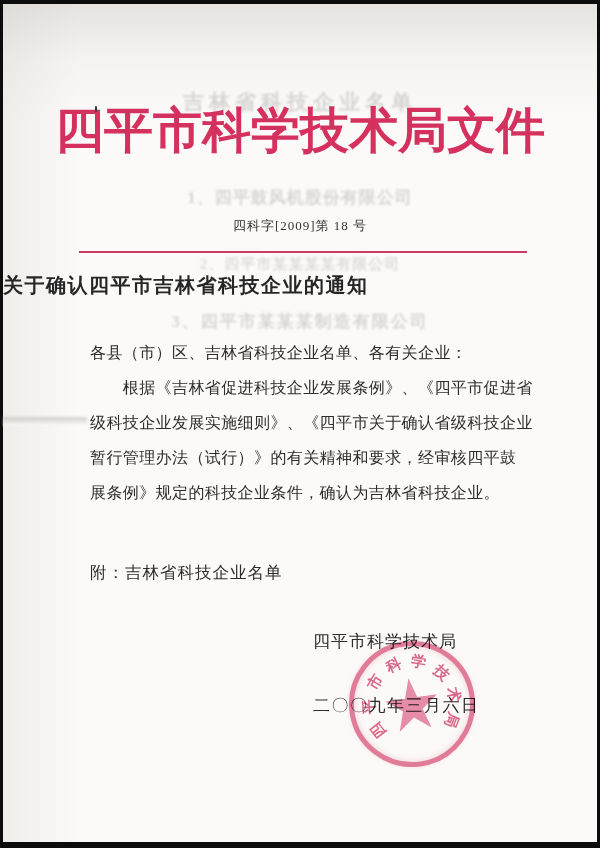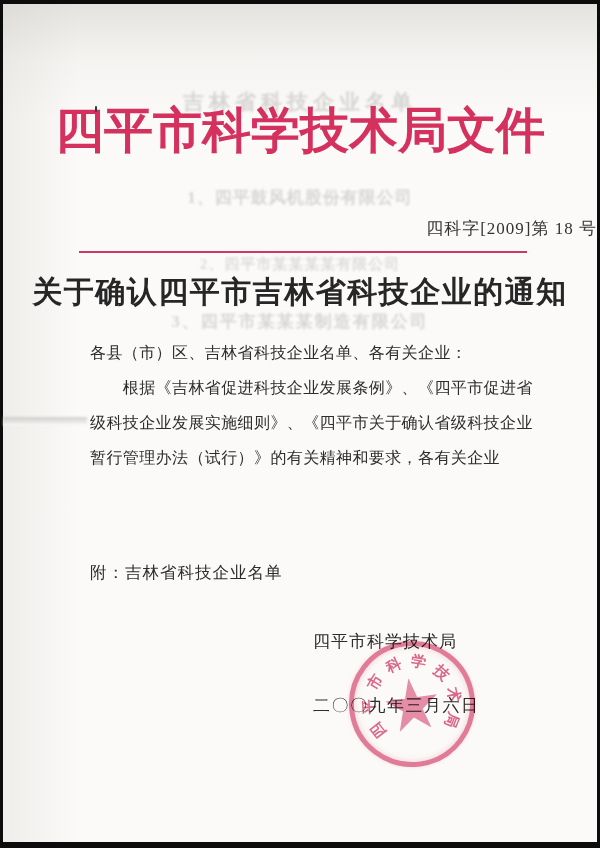--- a/index.html
+++ b/index.html
@@ -43,33 +43,33 @@
     letter-spacing:0px;
     white-space:nowrap;
   }
   .speck {
     position:absolute; top:102px; left:92px;
     width:2px; height:6px; background:#3a3a3a;
     border-radius:1px;
   }
   .doc-number {
     position:absolute; top:213px; left:0; width:100%;
-    text-align:right;
-    font-size:17px; color:#333;
+    text-align:center;
+    font-size:13px; color:#333;
     letter-spacing:1px;
   }
   .red-rule {
     position:absolute; top:247px; left:76px;
     width:448px; height:2px;
     background:#cb3a64;
   }
   .notice-title {
     position:absolute; top:268px; left:0; width:100%;
-    text-align:center;
-    font-size:30px; font-weight:bold;
+    text-align:left;
+    font-size:20px; font-weight:bold;
     color:#262626;
     letter-spacing:1.5px;
     white-space:nowrap;
   }
   .body-block {
     position:absolute; top:331px; left:87px; width:440px;
     font-size:16px; color:#2d2d2d;
     letter-spacing:0.4px;
   }
   .body-line {
@@ -153,21 +153,22 @@
 
     <div class="doc-number">四科字[2009]第 18 号</div>
     <div class="red-rule"></div>
 
     <div class="notice-title">关于确认四平市吉林省科技企业的通知</div>
 
     <div class="body-block">
       <div class="body-line">各县（市）区、吉林省科技企业名单、各有关企业：</div>
       <div class="body-line">　　根据《吉林省促进科技企业发展条例》、《四平市促进省</div>
       <div class="body-line">级科技企业发展实施细则》、《四平市关于确认省级科技企业</div>
-      <div class="body-line">暂行管理办法（试行）》的有关精神和要求，各有关企业</div>
+      <div class="body-line">暂行管理办法（试行）》的有关精神和要求，经审核四平鼓</div>
+      <div class="body-line">展条例》规定的科技企业条件，确认为吉林省科技企业。</div>
     </div>
 
     <div class="attachment">附：吉林省科技企业名单</div>
 
     <div class="signer">四平市科学技术局</div>
     <div class="doc-date">二〇〇九年三月六日</div>
 
     <div class="crease"></div>
 
     <div class="seal">

